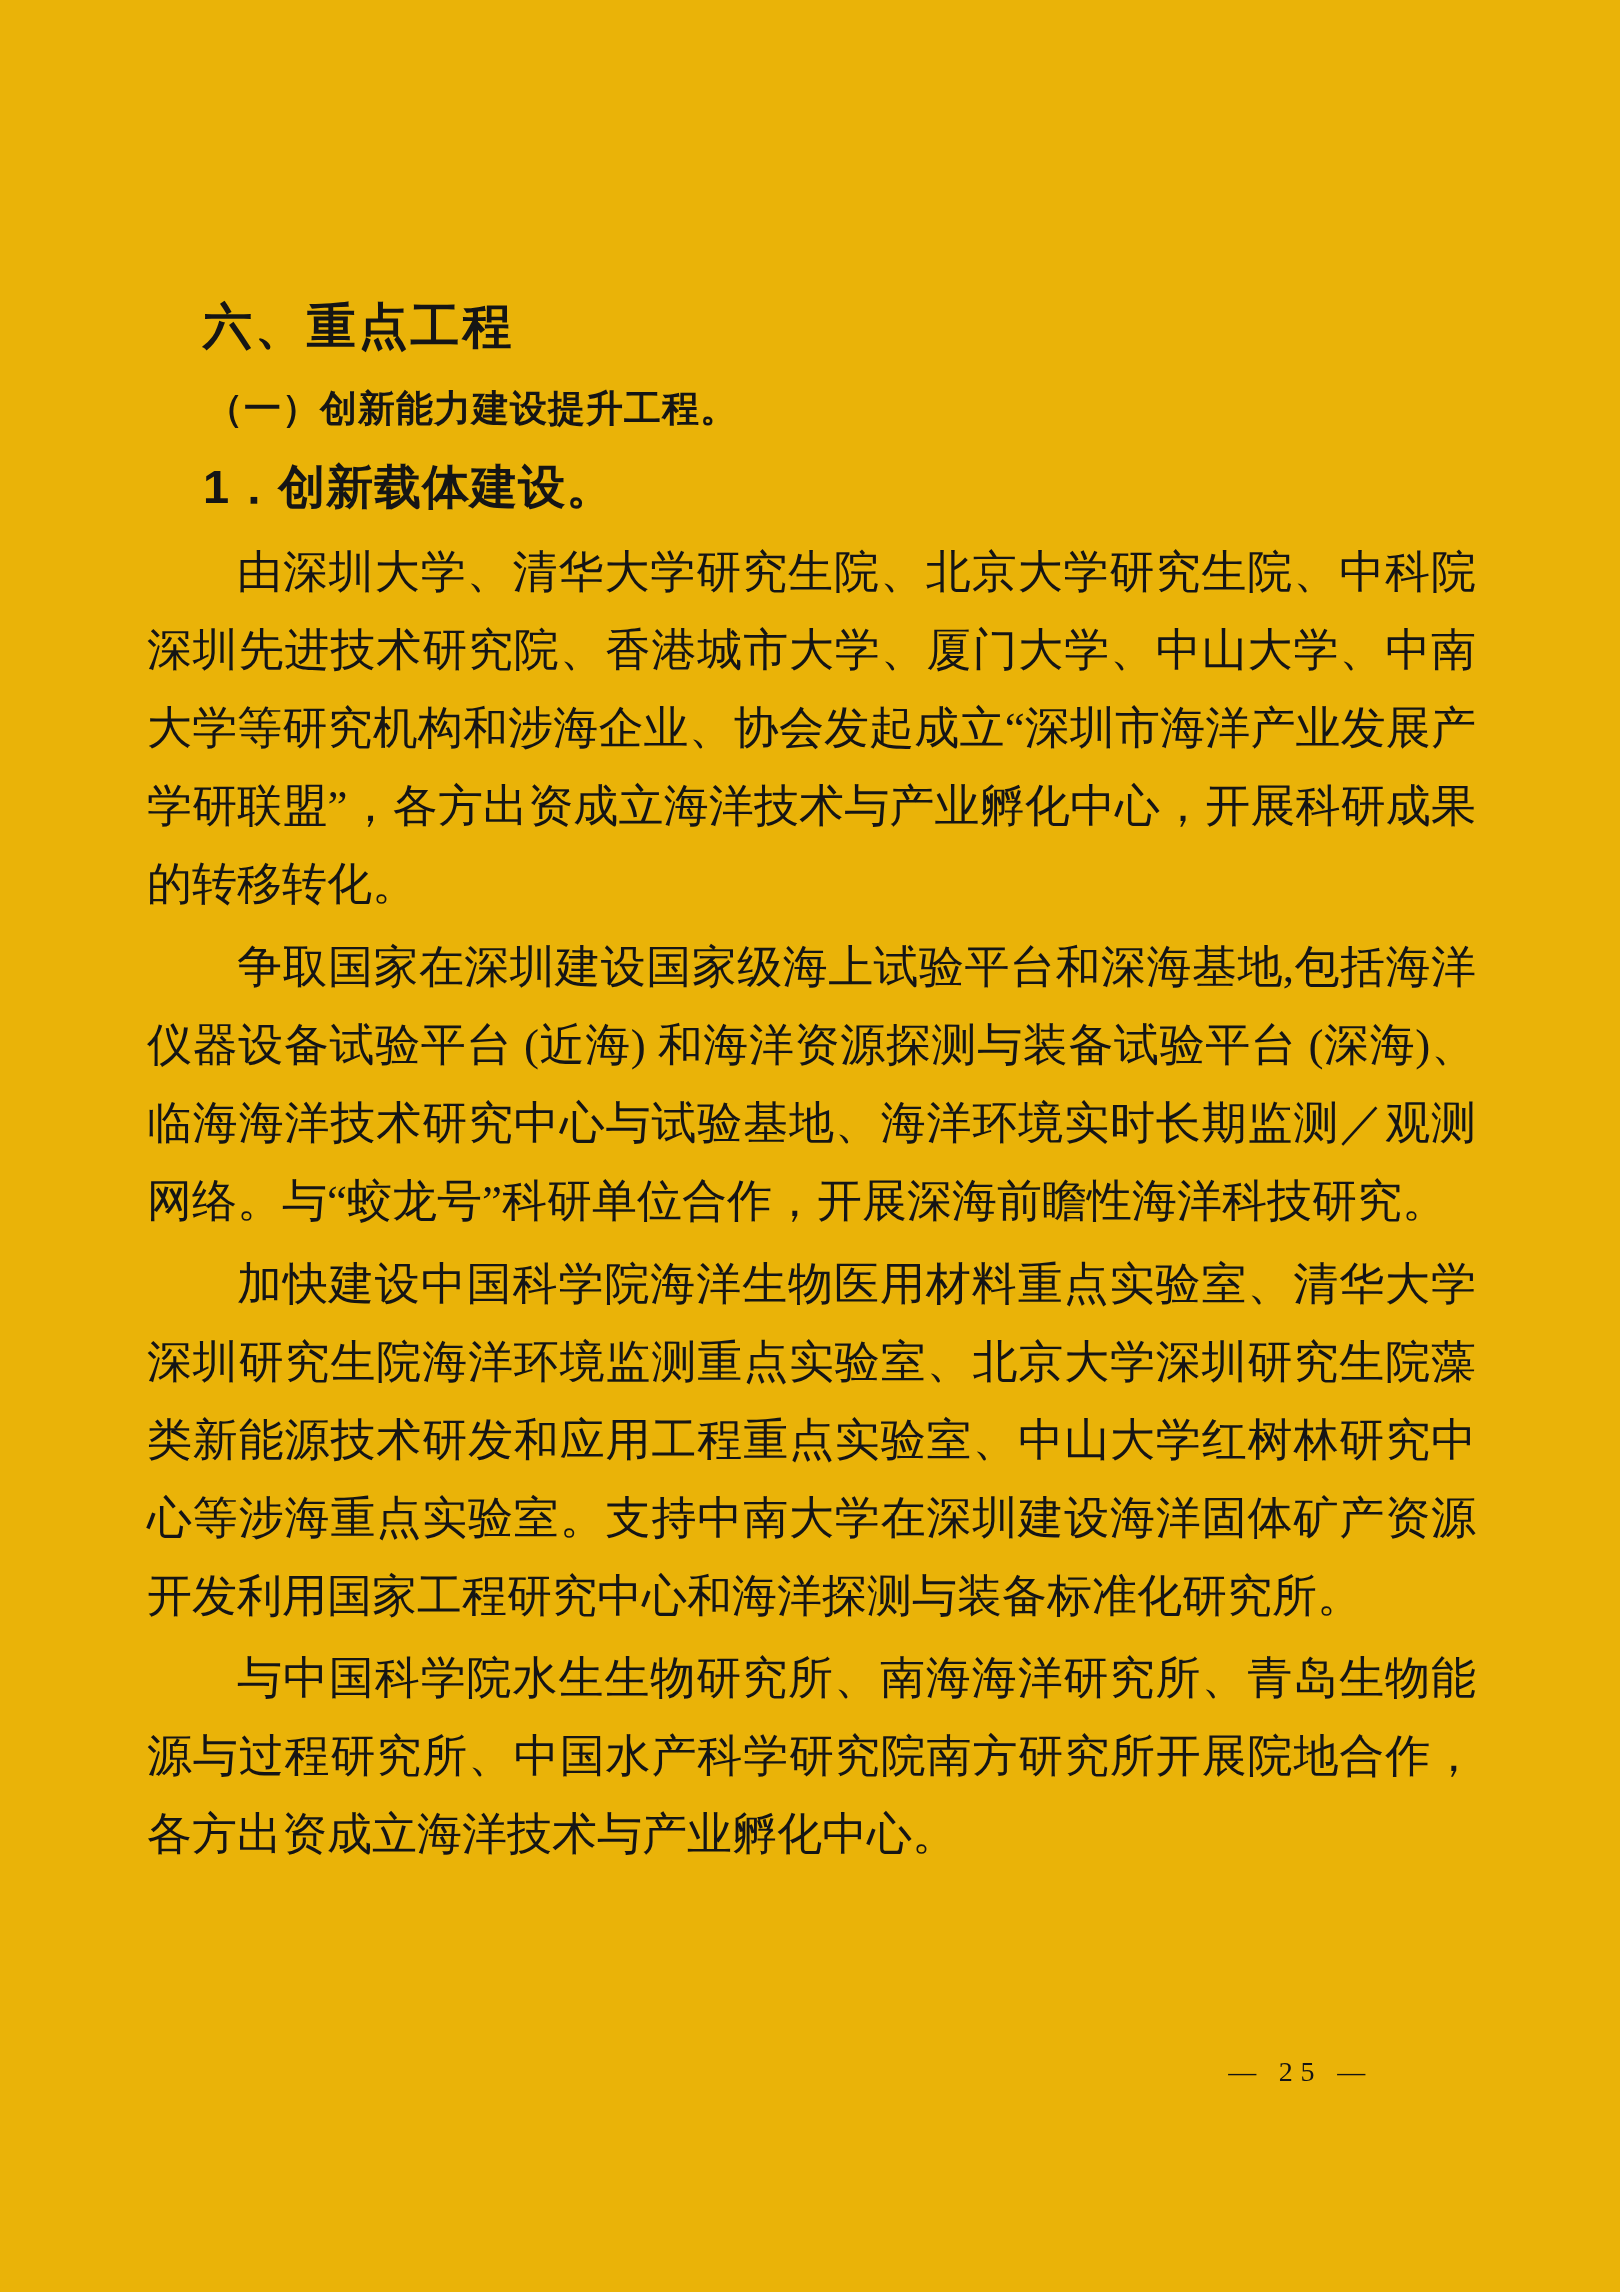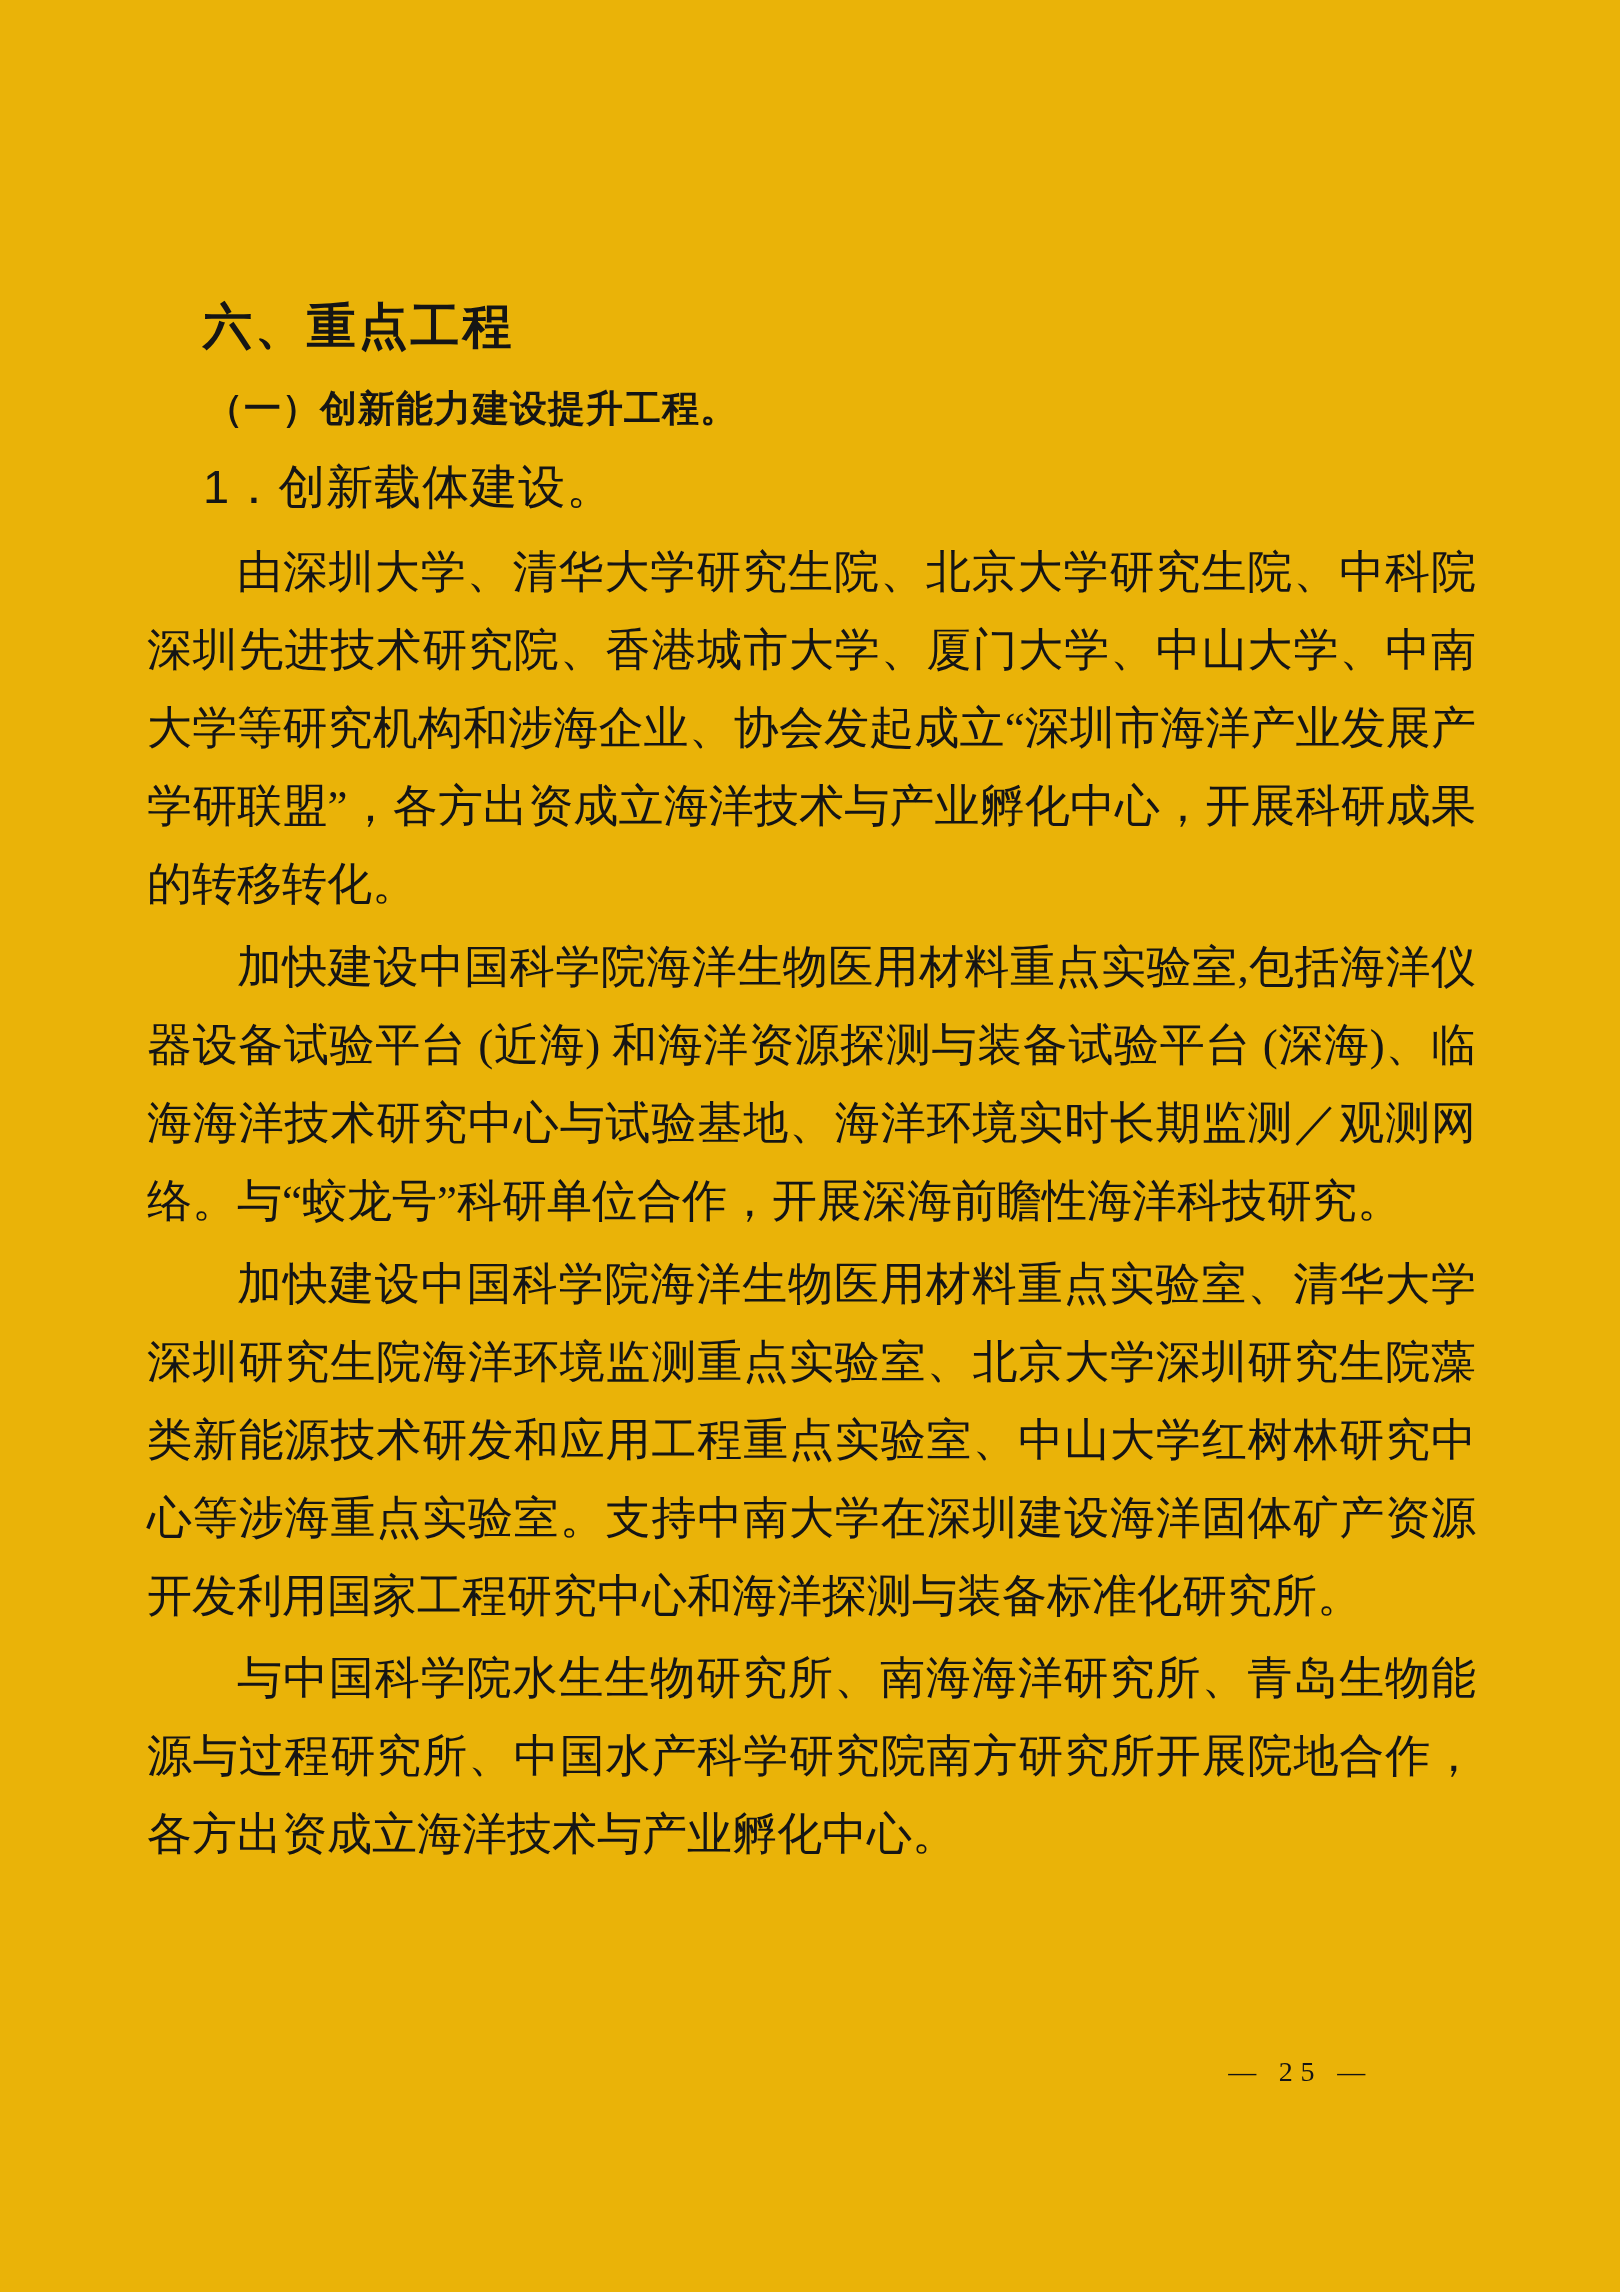--- a/index.html
+++ b/index.html
@@ -35,21 +35,21 @@
   }
   .h-subsection {
     font-weight: bold;
     font-size: 37px;
     line-height: 78px;
     margin: 0 0 0 59px;
     letter-spacing: 1px;
   }
   .h-item {
     font-family: "Liberation Sans", "DejaVu Sans", sans-serif;
-    font-weight: normal;
+    font-weight: bold;
     font-size: 47px;
     line-height: 78px;
     margin: 0 0 6.9px 56px;
     letter-spacing: 1px;
   }
   .para {
     margin: 4.9px 0 0 0;
     text-indent: 2em;
     text-align: justify;
     text-justify: inter-ideograph;
@@ -66,19 +66,19 @@
 </style>
 </head>
 <body>
 
 <div class="page">
   <div class="content">
     <div class="h-section">六、重点工程</div>
     <div class="h-subsection">（一）创新能力建设提升工程。</div>
     <div class="h-item">1．创新载体建设。</div>
     <p class="para">由深圳大学、清华大学研究生院、北京大学研究生院、中科院深圳先进技术研究院、香港城市大学、厦门大学、中山大学、中南大学等研究机构和涉海企业、协会发起成立“深圳市海洋产业发展产学研联盟”，各方出资成立海洋技术与产业孵化中心，开展科研成果的转移转化。</p>
-    <p class="para">加快建设中国科学院海洋生物医用材料重点实验室,包括海洋仪器设备试验平台 (近海) 和海洋资源探测与装备试验平台 (深海)、临海海洋技术研究中心与试验基地、海洋环境实时长期监测／观测网络。与“蛟龙号”科研单位合作，开展深海前瞻性海洋科技研究。</p>
+    <p class="para">争取国家在深圳建设国家级海上试验平台和深海基地,包括海洋仪器设备试验平台 (近海) 和海洋资源探测与装备试验平台 (深海)、临海海洋技术研究中心与试验基地、海洋环境实时长期监测／观测网络。与“蛟龙号”科研单位合作，开展深海前瞻性海洋科技研究。</p>
     <p class="para">加快建设中国科学院海洋生物医用材料重点实验室、清华大学深圳研究生院海洋环境监测重点实验室、北京大学深圳研究生院藻类新能源技术研发和应用工程重点实验室、中山大学红树林研究中心等涉海重点实验室。支持中南大学在深圳建设海洋固体矿产资源开发利用国家工程研究中心和海洋探测与装备标准化研究所。</p>
     <p class="para">与中国科学院水生生物研究所、南海海洋研究所、青岛生物能源与过程研究所、中国水产科学研究院南方研究所开展院地合作，各方出资成立海洋技术与产业孵化中心。</p>
   </div>
   <div class="page-num">— 25 —</div>
 </div>
 
 
 </body></html>

